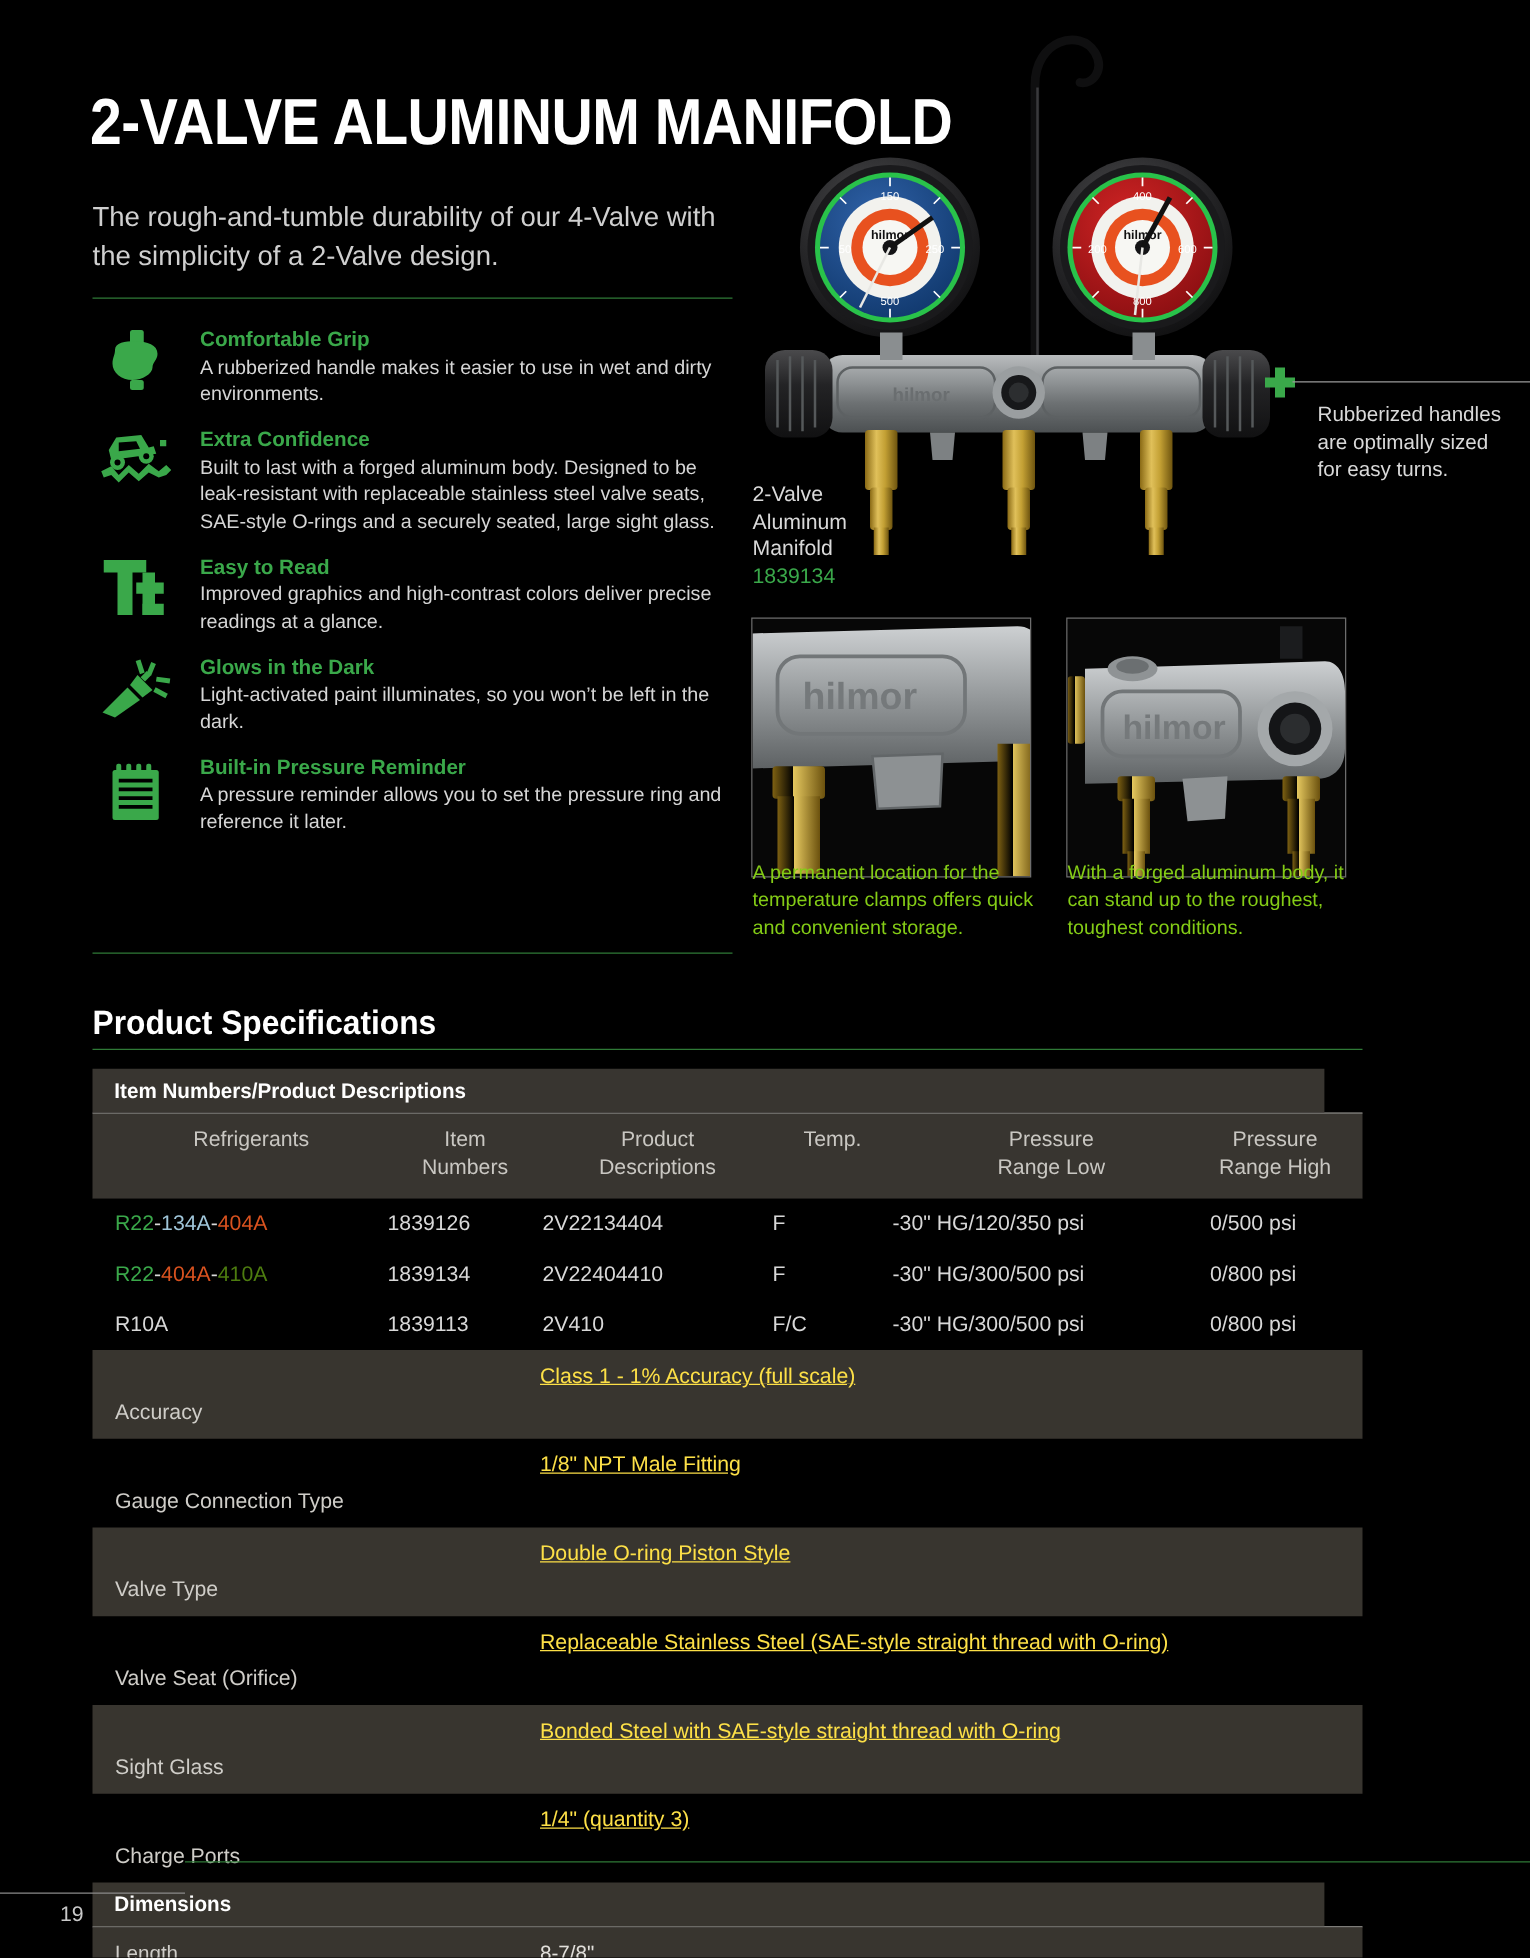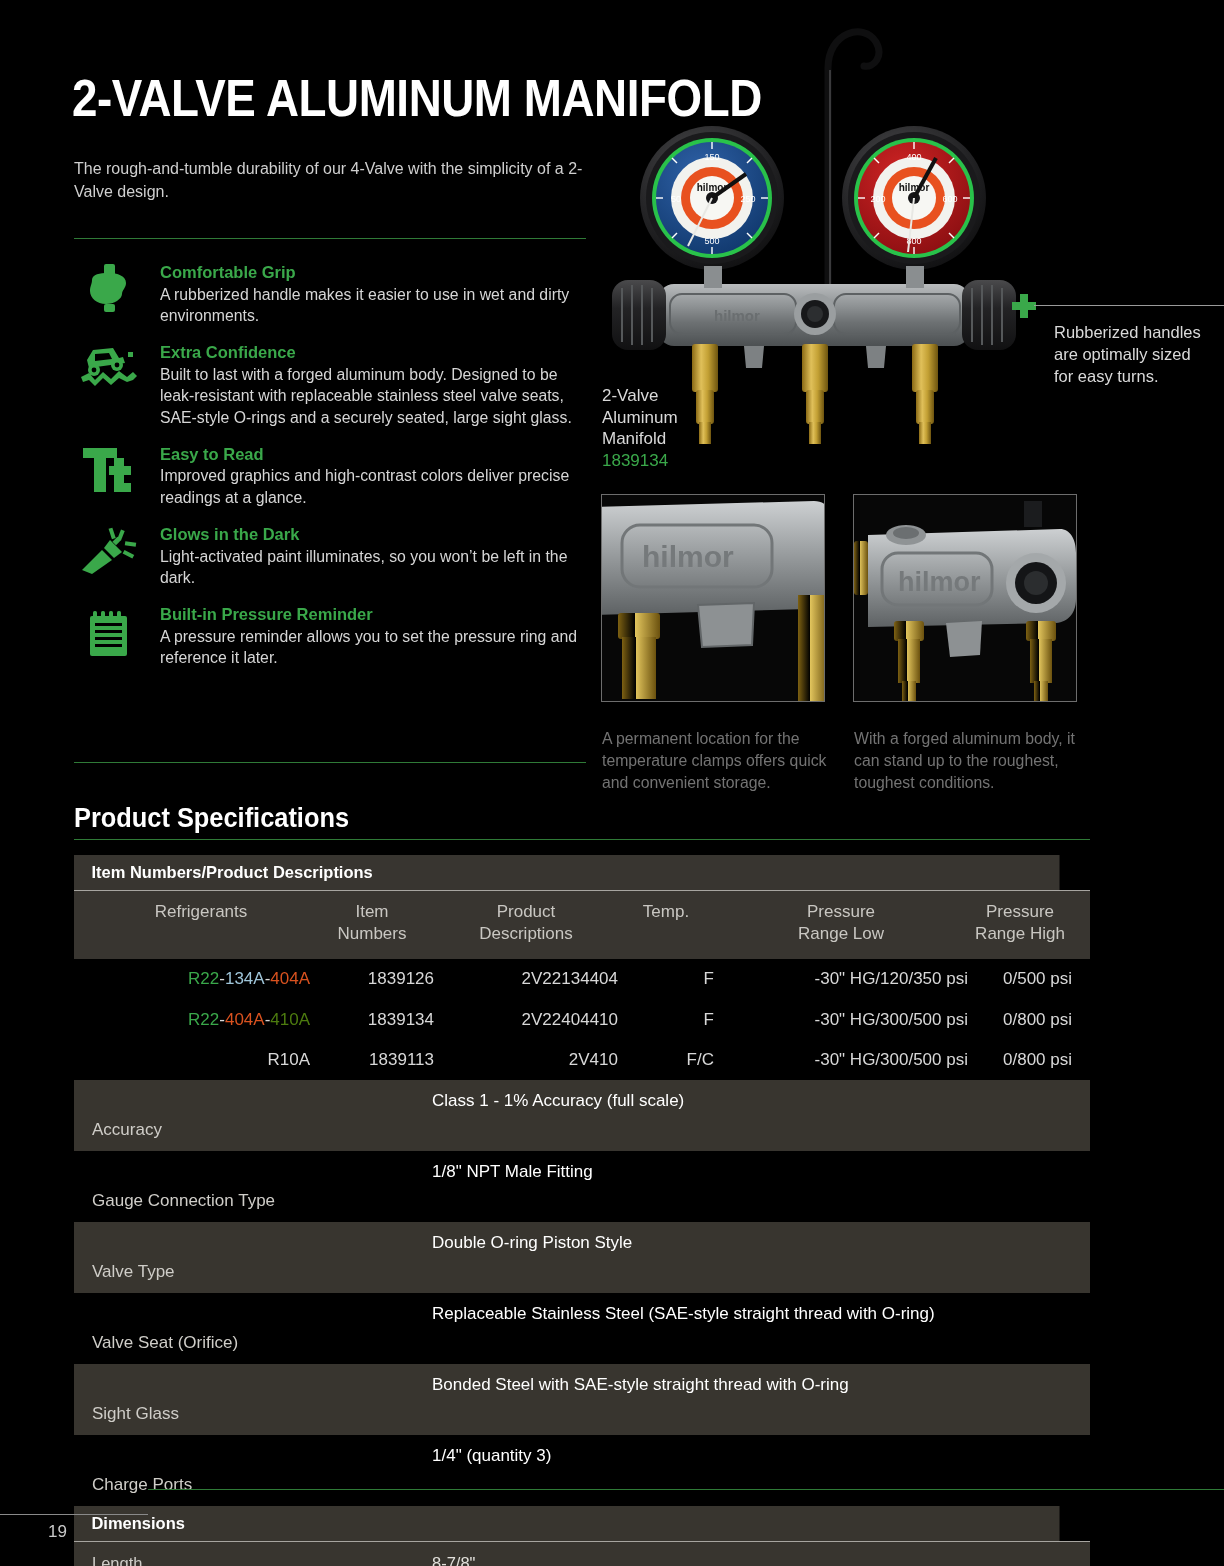--- a/index.html
+++ b/index.html
@@ -13,21 +13,21 @@
   
   .title{
     position:absolute;left:72px;top:72px;
     font-family:"Liberation Sans Narrow","Liberation Sans",sans-serif;
     font-weight:bold;font-size:52px;letter-spacing:-0.5px;
     color:#ffffff;transform:scaleX(0.88);transform-origin:left center;
     white-space:nowrap;line-height:1;
   }
   .subtitle{
     position:absolute;left:74px;top:158px;width:520px;
-    font-size:16px;line-height:1.42;color:#cfcfcf;
+    font-size:22px;line-height:1.42;color:#cfcfcf;
   }
   .rule-green{
     position:absolute;background:#2f7a37;height:1px;
   }
 
   
   .features{position:absolute;left:74px;top:262px;width:512px;}
   .feat{display:flex;gap:14px;margin-bottom:16px;}
   .feat-icon{
     width:72px;min-width:72px;height:58px;
@@ -66,22 +66,22 @@
     position:absolute;left:1054px;top:322px;width:160px;
     font-size:16.5px;line-height:1.32;color:#d9d9d9;
   }
 
   
   .detail{position:absolute;top:494px;width:222px;height:206px;
     border:1px solid #6d6d6d;overflow:hidden;background:#0a0a0a;}
   .detail.a{left:601px;}
   .detail.b{left:853px;}
   .detail-cap{
-    position:absolute;top:728px;width:230px;
-    font-size:15.8px;line-height:1.38;color:#737373;
+    position:absolute;top:688px;width:230px;
+    font-size:15.8px;line-height:1.38;color:#84cc16;
   }
   .detail-cap.a{left:602px;}
   .detail-cap.b{left:854px;}
 
   
   .spec-heading{
     position:absolute;left:74px;top:803px;
     font-family:"Liberation Sans Narrow","Liberation Sans",sans-serif;
     font-weight:bold;font-size:27px;color:#ffffff;
     transform:scaleX(0.94);transform-origin:left center;
@@ -102,27 +102,27 @@
     color:#c9c7c2;
   }
   .colhead div{line-height:1.3;text-align:center;}
   .c1{width:218px;}
   .c2{width:124px;}
   .c3{width:184px;}
   .c4{width:96px;}
   .c5{width:254px;}
   .c6{flex:1;}
 
-  .drow{display:flex;padding:10px 18px;background:#000;text-align:right;}
+  .drow{display:flex;padding:10px 18px;background:#000;}
   .drow div{line-height:1.2;}
 
   .srow{display:flex;padding:11px 18px;}
   .srow.alt{background:#38352f;}
   .srow .k{width:340px;color:#cfcdc8;margin-top:29px;}
-  .srow .v{flex:1;color:#ffffff;}
+  .srow .v{flex:1;color:#fde047;text-decoration:underline;}
 
   .dim-band{
     background:#38352f;padding:8px 18px 7px 18px;
     font-weight:bold;color:#fff;font-size:17px;
     font-family:"Liberation Sans Narrow","Liberation Sans",sans-serif;
     transform:scaleX(0.97);transform-origin:left center;
   }
   .dim-body{background:#38352f;padding:10px 18px 14px 18px;}
   .dim-row{display:flex;line-height:1.43;font-size:16.5px;}
   .dim-row .k{width:340px;color:#cfcdc8;}

